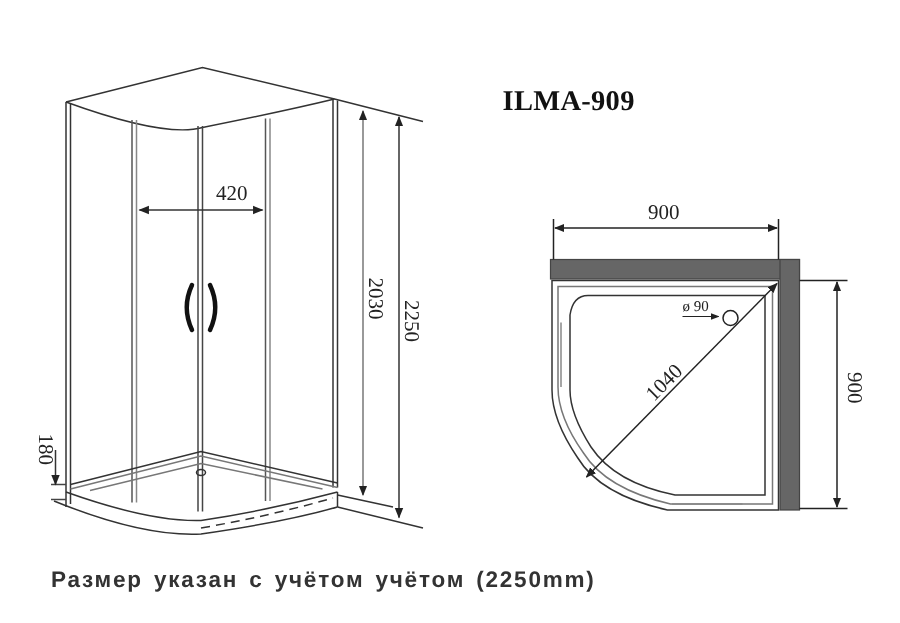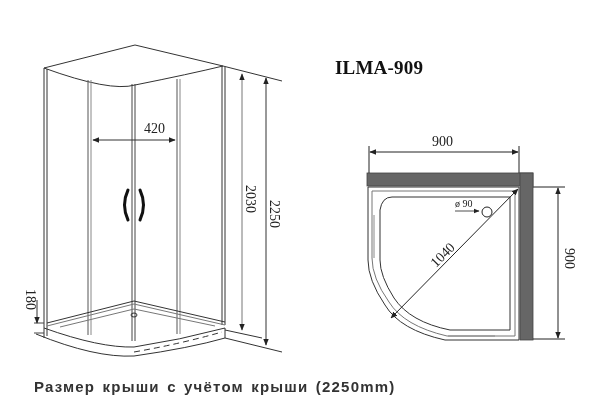--- a/index.html
+++ b/index.html
@@ -97,13 +97,13 @@
     <line x1="533" y1="339" x2="565" y2="339"></line>
     <line x1="558" y1="188" x2="558" y2="338" marker-start="url(#arr)" marker-end="url(#arr)"></line>
   </g>
 
   <text class="dim" x="432" y="146">900</text>
   <text class="dim" transform="translate(565,248) rotate(90)">900</text>
   <text class="dim" transform="translate(436,268) rotate(-45)">1040</text>
   <text class="dim-small" x="455" y="207">ø 90</text>
 </svg>
 
-<div class="caption">Размер крыши с учётом крыши (2250mm)</div>
+<div class="caption">Размер указан с учётом учётом (2250mm)</div>
 
 </body></html>

